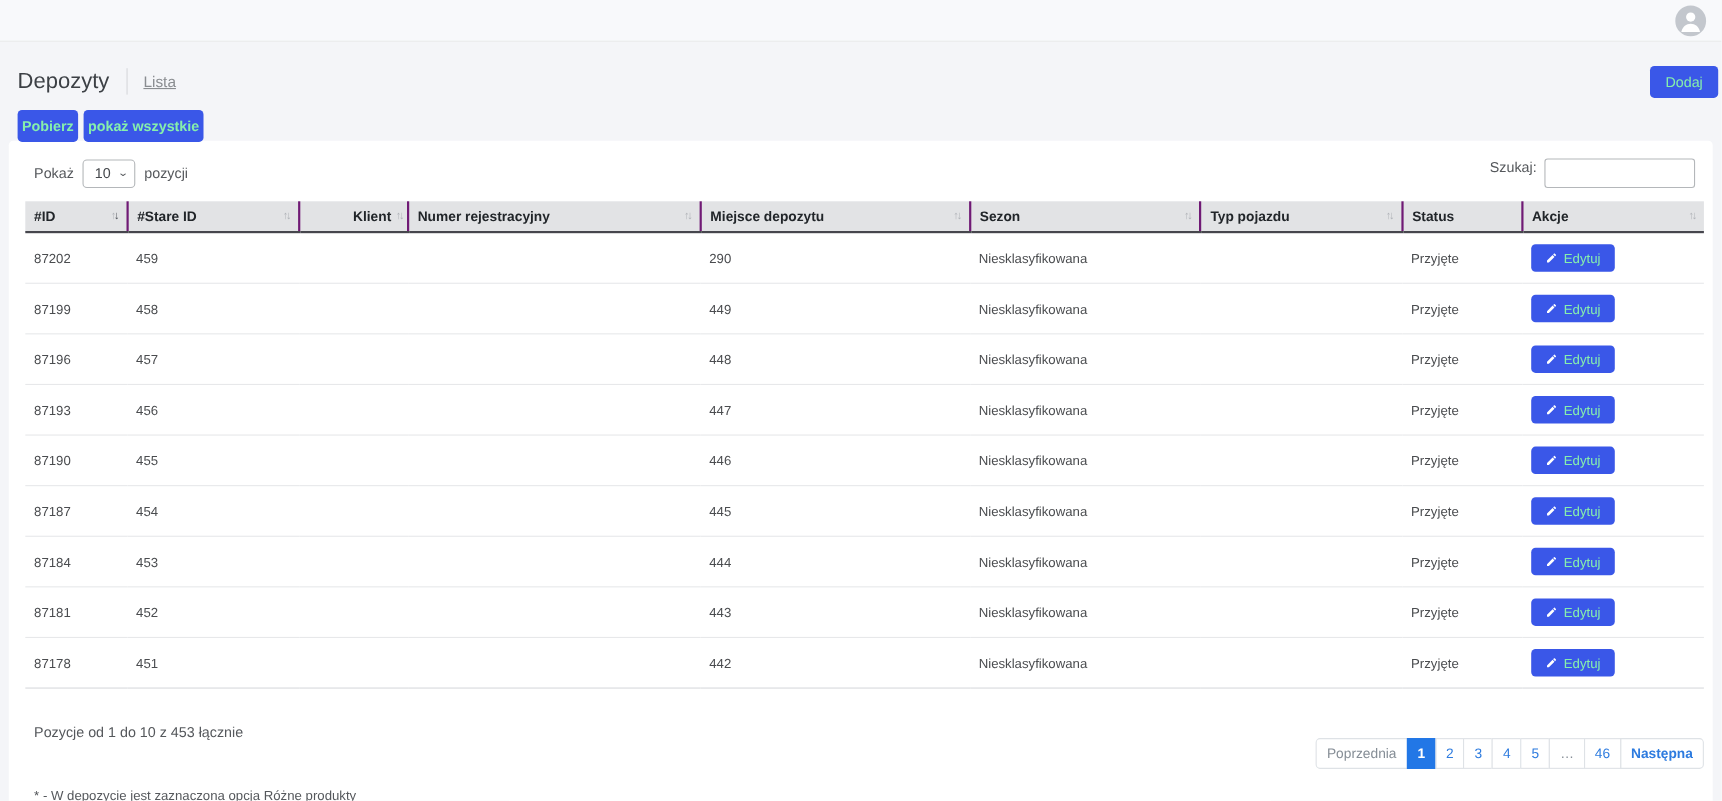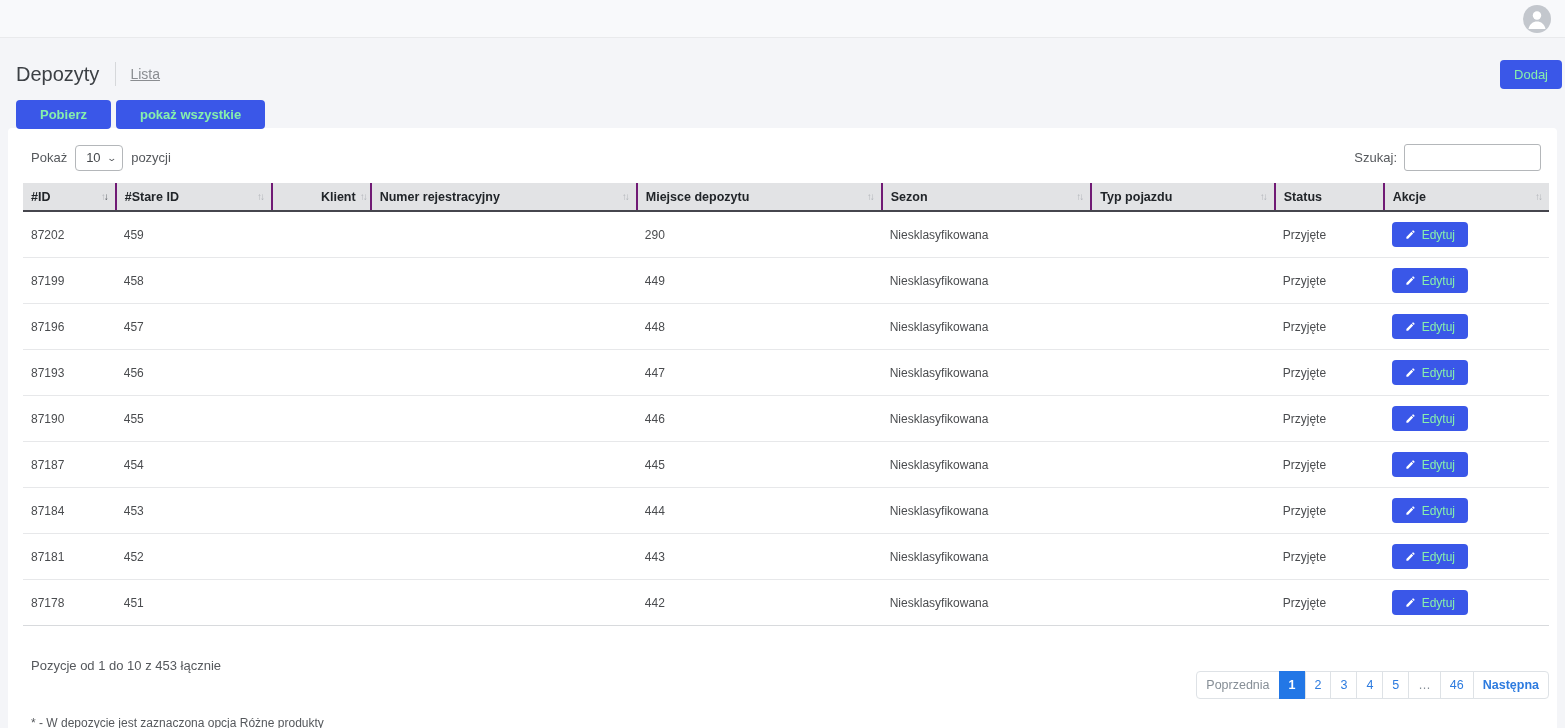--- a/index.html
+++ b/index.html
@@ -16,34 +16,34 @@
   
   .page-header { padding:24px 16px 0 16px; height:90px; position:relative; }
   .title-row { display:flex; align-items:center; }
   .page-title { font-size:20px; font-weight:400; color:#3c4045; }
   .title-divider { width:1px; height:24px; background:#d6d8db; margin:0 14px 0 16px; }
   .breadcrumb { font-size:14px; color:#8a8d91;text-decoration:underline; }
   .btn { border:none; border-radius:4px; background:var(--primary);
     color:#86efac; font-size:13px; font-family:inherit; cursor:pointer; }
   .add-btn { position:absolute; top:22px; right:3px; padding:7px 14px; }
   .actions-row { margin-top:14px; display:flex; gap:5px; }
-  .actions-row .btn { padding:7px 24px; font-weight:700; }
+  .actions-row .btn { padding:7px 4px; font-weight:700; }
 
   
   .card { background:#fff; margin:0 8px; border-radius:4px 4px 0 0;
     padding:16px 8px 16px 15px; min-height:600px; }
 
   .controls { display:flex; align-items:center; justify-content:space-between;
     padding:0 8px 0 8px; font-size:13px; color:#55585c; }
   .length-ctrl { display:flex; align-items:center; gap:8px; }
   .select-box { border:1px solid #b4b7ba; border-radius:4px; height:26px; min-width:48px;
     display:inline-flex; align-items:center; gap:7px; padding:0 7px 0 10px;
     background:#fff; cursor:pointer; font-size:13px; color:#45484c; }
   .select-box .chev { font-size:9px; color:#55585c; transform:scaleX(1.4); }
-  .search-ctrl { display:flex; align-items:center; gap:7px; }
+  .search-ctrl { display:flex; align-items:flex-start; gap:7px; }
   .search-input { width:137px; height:27px; border:1px solid #b4b7ba; border-radius:3px;
     font-family:inherit; font-size:13px; padding:0 6px; outline:none; }
 
   
   table { width:100%; border-collapse:collapse; table-layout:fixed; margin-top:12px; }
   th { background:#e2e3e5; border-bottom:2px solid #46464d; padding:6px 8px;
     font-size:12.5px; font-weight:700; color:#212529; text-align:left;
     cursor:pointer; height:28px; }
   th + th { border-left:2px solid #701a75; }
   .th-inner { display:flex; align-items:center; justify-content:space-between; }

